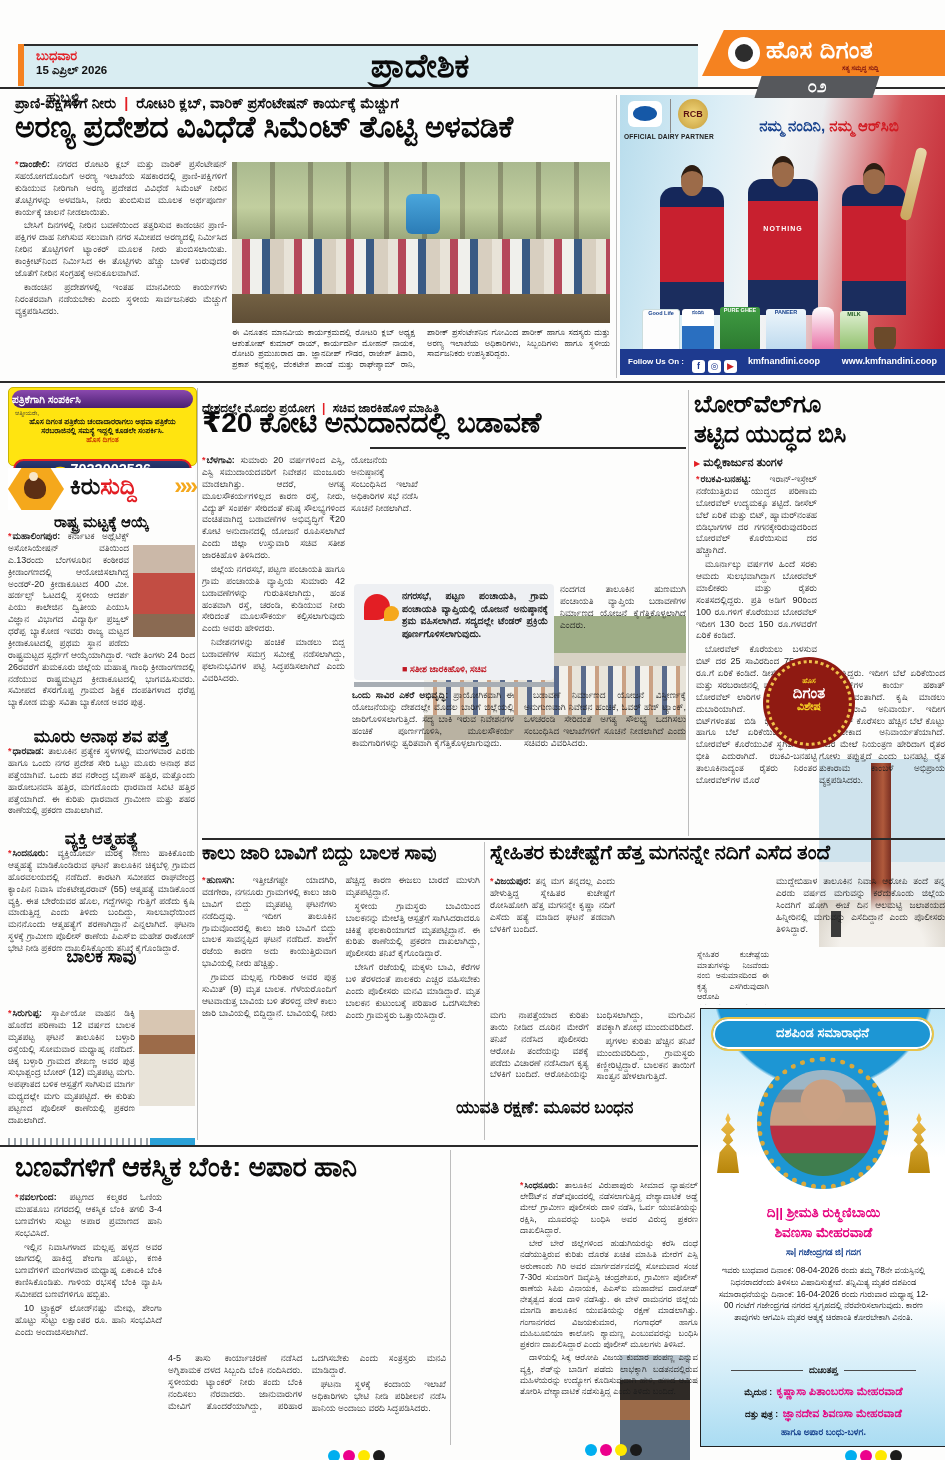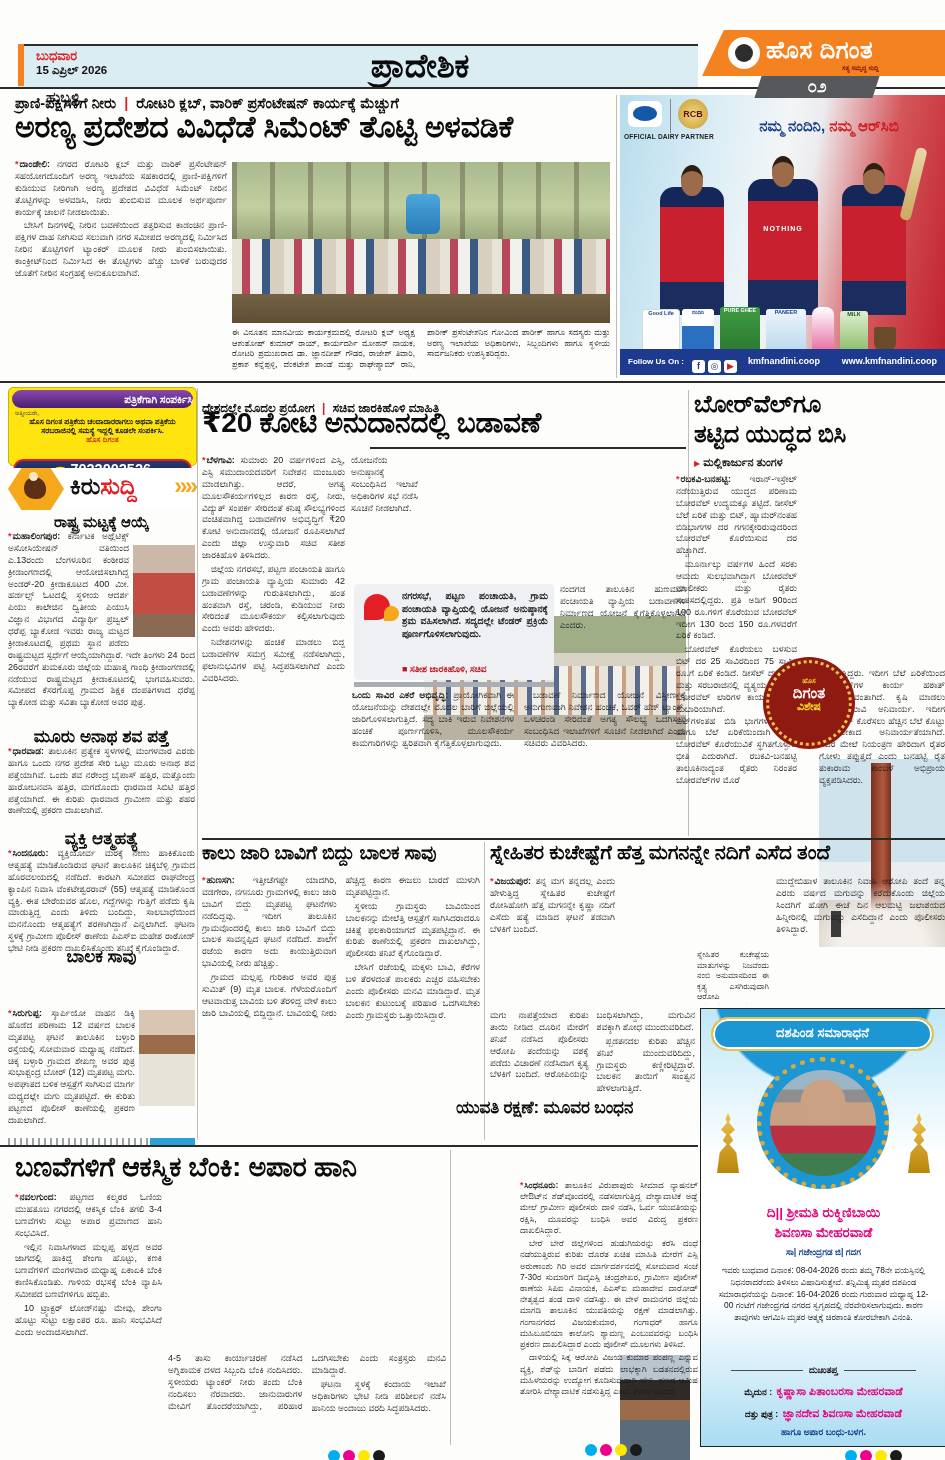--- a/index.html
+++ b/index.html
@@ -29,21 +29,21 @@
   .adfoot{background:#1e3a8f;color:#fff}
   .sicon{display:inline-block;width:13px;height:13px;border-radius:3px;background:#fff;color:#1e3a8f;
          font-size:9px;font-weight:700;text-align:center;line-height:13px;margin-right:3px}
   .plyr{position:absolute;border-radius:14px 14px 0 0;background:linear-gradient(180deg,#15275a 0 16%,#c8202f 16% 74%,#1b2d5e 74% 100%)}
   .phead{position:absolute;width:22px;height:25px;border-radius:50% 50% 46% 46%;background:#9c6b49;border-top:6px solid #2d1d12}
   .bat{position:absolute;width:11px;height:74px;border-radius:5px;background:linear-gradient(180deg,#e7d7a8,#caa85f);transform:rotate(14deg)}
   .prod{position:absolute;border-radius:3px;font-size:5.5px;font-weight:700;text-align:center;color:#16408c;overflow:hidden}
   
   .subad{background:#ffe410;border:1px solid #c9b400;border-radius:5px}
   .subhead{background:linear-gradient(180deg,#8a49ae,#4a1f71);border-radius:9px;color:#fff;font-weight:700;
-           font-size:10.5px;text-align:right;line-height:18px}
+           font-size:10.5px;text-align:left;line-height:18px}
   .phonepill{background:linear-gradient(180deg,#2b3a74,#101a4b);border:2px solid #e31e24;border-radius:11px;
              color:#fff;font-weight:700;font-size:14.5px;text-align:center;line-height:17px}
   .hex{background:#f5a81c;clip-path:polygon(24% 0,76% 0,100% 50%,76% 100%,24% 100%,0 50%)}
   .hand{position:absolute;left:16px;top:9px;width:22px;height:22px;background:#5d2f14;border-radius:46% 54% 40% 46%}
   .hand:after{content:"";position:absolute;left:5px;top:-5px;width:9px;height:9px;background:#f8e6c8;border-radius:50%}
   .ksred{color:#e31e24}
   .chev{color:#f5a81c;font-weight:700;font-size:24px;letter-spacing:-3px}
   .sidehead{font-weight:700;font-size:15px;text-align:center;color:#0b0b0b}
   .strip{background:repeating-linear-gradient(90deg,#9aa2a8 0 2px,transparent 2px 6px)}
   
@@ -97,20 +97,21 @@
 
   <div class="abs" style="left:15px;top:95px;width:598px;font-size:14.5px;font-weight:700;color:#0b0b0b">
     <span>ಪ್ರಾಣಿ-ಪಕ್ಷಿಗಳಿಗೆ ನೀರು</span>
     <span style="color:#e31e24;padding:0 4px">|</span>
     <span>ರೋಟರಿ ಕ್ಲಬ್, ವಾರಿಕ್ ಪ್ರಸೆಂಟೇಷನ್ ಕಾರ್ಯಕ್ಕೆ ಮೆಚ್ಚುಗೆ</span>
   </div>
   <div class="abs hd" style="left:15px;top:111px;width:600px;font-size:30px">ಅರಣ್ಯ ಪ್ರದೇಶದ ವಿವಿಧೆಡೆ ಸಿಮೆಂಟ್ ತೊಟ್ಟಿ ಅಳವಡಿಕೆ</div>
   <div class="abs bt" style="left:15px;top:159px;width:212px;height:220px;overflow:hidden">
     <p class="np"><span class="dlm">*</span><span class="dl">ದಾಂಡೇಲಿ:</span> <span>ನಗರದ ರೋಟರಿ ಕ್ಲಬ್ ಮತ್ತು ವಾರಿಕ್ ಪ್ರಸೆಂಟೇಷನ್ ಸಹಯೋಗದೊಂದಿಗೆ ಅರಣ್ಯ ಇಲಾಖೆಯ ಸಹಕಾರದಲ್ಲಿ ಪ್ರಾಣಿ-ಪಕ್ಷಿಗಳಿಗೆ ಕುಡಿಯುವ ನೀರಿಗಾಗಿ ಅರಣ್ಯ ಪ್ರದೇಶದ ವಿವಿಧೆಡೆ ಸಿಮೆಂಟ್ ನೀರಿನ ತೊಟ್ಟಿಗಳನ್ನು ಅಳವಡಿಸಿ, ನೀರು ತುಂಬಿಸುವ ಮೂಲಕ ಅರ್ಥಪೂರ್ಣ ಕಾರ್ಯಕ್ಕೆ ಚಾಲನೆ ನೀಡಲಾಯಿತು.</span></p>
     <p><span>ಬೇಸಿಗೆ ದಿನಗಳಲ್ಲಿ ನೀರಿನ ಬವಣೆಯಿಂದ ತತ್ತರಿಸುವ ಕಾಡಂಚಿನ ಪ್ರಾಣಿ-ಪಕ್ಷಿಗಳ ದಾಹ ನೀಗಿಸುವ ಸಲುವಾಗಿ ನಗರ ಸಮೀಪದ ಅರಣ್ಯದಲ್ಲಿ ನಿರ್ಮಿಸಿದ ನೀರಿನ ತೊಟ್ಟಿಗಳಿಗೆ ಟ್ಯಾಂಕರ್ ಮೂಲಕ ನೀರು ತುಂಬಿಸಲಾಯಿತು. ಕಾಂಕ್ರೀಟ್‌ನಿಂದ ನಿರ್ಮಿಸಿದ ಈ ತೊಟ್ಟಿಗಳು ಹೆಚ್ಚು ಬಾಳಿಕೆ ಬರುವುದರ ಜೊತೆಗೆ ನೀರಿನ ಸಂಗ್ರಹಕ್ಕೆ ಅನುಕೂಲವಾಗಿವೆ.</span></p>
+    <p><span>ಕಾಡಂಚಿನ ಪ್ರದೇಶಗಳಲ್ಲಿ ಇಂತಹ ಮಾನವೀಯ ಕಾರ್ಯಗಳು ನಿರಂತರವಾಗಿ ನಡೆಯಬೇಕು ಎಂದು ಸ್ಥಳೀಯ ಸಾರ್ವಜನಿಕರು ಮೆಚ್ಚುಗೆ ವ್ಯಕ್ತಪಡಿಸಿದರು.</span></p>
   </div>
   <div class="abs ph" style="left:232px;top:162px;width:378px;height:161px;background:linear-gradient(180deg,#aab98f 0%,#c2cf9f 28%,#93a075 52%,#7d6a4a 74%,#5f4e36 100%)">
     <div class="abs" style="left:0;top:0;width:100%;height:60%;background:repeating-linear-gradient(90deg,rgba(70,60,45,0.35) 0 5px,transparent 5px 38px)"></div>
     <div class="abs" style="left:46%;top:20%;width:34px;height:40px;border-radius:6px;background:linear-gradient(180deg,#4aa6dc,#2b7cb6)"></div>
     <div class="abs" style="left:0;bottom:18%;width:100%;height:34%;background:repeating-linear-gradient(90deg,#e8e3d8 0 10px,#b5485a 10px 18px,#f0f0ec 18px 30px,#3a5a84 30px 38px,#d8cfc0 38px 52px)"></div>
   </div>
   <div class="abs cap" style="left:232px;top:327px;width:378px;height:50px;column-count:2;column-gap:12px;overflow:hidden">ಈ ವಿನೂತನ ಮಾನವೀಯ ಕಾರ್ಯಕ್ರಮದಲ್ಲಿ ರೋಟರಿ ಕ್ಲಬ್ ಅಧ್ಯಕ್ಷ ಆಶುತೋಷ್ ಕುಮಾರ್ ರಾಯ್, ಕಾರ್ಯದರ್ಶಿ ಮೋಹನ್ ನಾಯಕ, ರೋಟರಿ ಪ್ರಮುಖರಾದ ಡಾ. ಜ್ಞಾನದೀಪ್ ಗೌಡರ, ರಾಜೇಶ್ ತಿವಾರಿ, ಪ್ರಕಾಶ ಕನ್ನೆಪ್ಪಳ್ಳಿ, ವೆಂಕಟೇಶ ಪಾಂಡೆ ಮತ್ತು ರಾಘೇಶ್ಯಾಮ್ ರಾನಿ, ಪಾರೀಕ್ ಪ್ರಸೆಂಟೇಶನಿನ ಗೋವಿಂದ ಪಾರೀಕ್ ಹಾಗೂ ಸದಸ್ಯರು ಮತ್ತು ಅರಣ್ಯ ಇಲಾಖೆಯ ಅಧಿಕಾರಿಗಳು, ಸಿಬ್ಬಂದಿಗಳು ಹಾಗೂ ಸ್ಥಳೀಯ ಸಾರ್ವಜನಿಕರು ಉಪಸ್ಥಿತರಿದ್ದರು.</div>
   <div class="abs vdiv" style="left:616px;top:95px;height:283px"></div>
 
   <div class="abs adbg" style="left:620px;top:95px;width:325px;height:280px">
@@ -242,21 +243,21 @@
 
   <div class="abs vdiv" style="left:688px;top:390px;height:446px"></div>
   <div class="abs hd" style="left:694px;top:389px;width:250px;font-size:24px;line-height:1.25">
     <span style="display:block">ಬೋರ್‌ವೆಲ್‌ಗೂ</span>
     <span style="display:block">ತಟ್ಟಿದ ಯುದ್ಧದ ಬಿಸಿ</span>
   </div>
   <div class="abs" style="left:694px;top:456px;font-size:11px;font-weight:700">
     <span style="color:#e31e24;font-size:8px">▶</span>
     <span>ಮಲ್ಲಿಕಾರ್ಜುನ ತುಂಗಳ</span>
   </div>
-  <div class="abs bt" style="left:676px;top:474px;width:121px;height:361px;overflow:hidden">
+  <div class="abs bt" style="left:696px;top:474px;width:121px;height:361px;overflow:hidden">
     <p class="np"><span class="dlm">*</span><span class="dl">ರಬಕವಿ-ಬನಹಟ್ಟಿ:</span> <span>ಇರಾನ್-ಇಸ್ರೇಲ್ ನಡೆಯುತ್ತಿರುವ ಯುದ್ಧದ ಪರಿಣಾಮ ಬೋರವೆಲ್ ಉದ್ಯಮಕ್ಕೂ ತಟ್ಟಿದೆ. ಡೀಸೆಲ್ ಬೆಲೆ ಏರಿಕೆ ಮತ್ತು ಬಿಟ್, ಹ್ಯಾಮರ್‌ನಂತಹ ಬಿಡಿಭಾಗಗಳ ದರ ಗಗನಕ್ಕೇರಿರುವುದರಿಂದ ಬೋರವೆಲ್ ಕೊರೆಯಿಸುವ ದರ ಹೆಚ್ಚಾಗಿದೆ.</span></p>
     <p><span>ಮೂರ್ನಾಲ್ಕು ವರ್ಷಗಳ ಹಿಂದೆ ಸರಕು ಆಮದು ಸುಲಭವಾಗಿದ್ದಾಗ ಬೋರವೆಲ್ ಮಾಲೀಕರು ಮತ್ತು ರೈತರು ಸಂತಸದಲ್ಲಿದ್ದರು. ಪ್ರತಿ ಅಡಿಗೆ 90ರಿಂದ 100 ರೂ.ಗಳಿಗೆ ಕೊರೆಯುವ ಬೋರವೆಲ್ ಇದೀಗ 130 ರಿಂದ 150 ರೂ.ಗಳವರೆಗೆ ಏರಿಕೆ ಕಂಡಿದೆ.</span></p>
     <p><span>ಬೋರವೆಲ್ ಕೊರೆಯಲು ಬಳಸುವ ಬಿಟ್ ದರ 25 ಸಾವಿರದಿಂದ 75 ಸಾವಿರ ರೂ.ಗೆ ಏರಿಕೆ ಕಂಡಿದೆ. ಡೀಸೆಲ್ ದರ ಏರಿಕೆ ಮತ್ತು ಸರಬರಾಜಿನಲ್ಲಿ ವ್ಯತ್ಯಯ ಉಂಟಾಗಿ ಬೋರವೆಲ್ ಲಾರಿಗಳ ಕಾರ್ಯನಿರ್ವಹಣೆ ದುಬಾರಿಯಾಗಿದೆ. ಹ್ಯಾಮರ್, ಬಿಟ್‌ಗಳಂತಹ ಬಿಡಿ ಭಾಗಗಳ ಕೊರತೆ ಹಾಗೂ ಬೆಲೆ ಏರಿಕೆಯಿಂದಾಗಿ ಹೊಸ ಬೋರವೆಲ್ ಕೊರೆಯುವಿಕೆ ಸ್ಥಗಿತಗೊಳ್ಳುವ ಭೀತಿ ಎದುರಾಗಿದೆ. ರಬಕವಿ-ಬನಹಟ್ಟಿ ತಾಲೂಕಿನಾದ್ಯಂತ ರೈತರು ನಿರಂತರ ಬೋರವೆಲ್‌ಗಳ ಮೊರೆ</span></p>
   </div>
   <div class="abs ph" style="left:819px;top:474px;width:126px;height:188px;background:linear-gradient(180deg,#cfe3ed 0 55%,#e9eef0 55% 75%,#d8d2c8 75%)">
     <div class="abs" style="left:52px;top:4px;width:20px;height:150px;background:linear-gradient(90deg,#7a2f22,#b05a3c 60%,#7a2f22)"></div>
     <div class="abs" style="left:0;bottom:0;width:100%;height:34%;background:radial-gradient(60% 100% at 50% 100%, #f4f1ec 55%, rgba(244,241,236,0)); "></div>
     <div class="abs" style="left:12px;bottom:10px;width:10px;height:26px;background:#3a3a3a"></div>
   </div>
   <div class="abs bt" style="left:819px;top:668px;width:126px;height:167px;overflow:hidden">
@@ -286,21 +287,21 @@
   <div class="abs ph" style="left:620px;top:882px;width:70px;height:112px;background:linear-gradient(180deg,#b9c6cf 0 22%,#2f2a26 22% 40%,#9c6b49 40% 58%,#5a6b7c 58%)"></div>
 
   <div class="abs bt" style="left:697px;top:950px;width:72px;height:55px;font-size:8px;overflow:hidden">
     <p class="np"><span>ಸ್ನೇಹಿತರ ಕುಚೇಷ್ಟೆಯ ಮಾತುಗಳನ್ನು ನಿಜವೆಂದು ನಂಬಿ ಅನುಮಾನದಿಂದ ಈ ಕೃತ್ಯ ಎಸಗಿರುವುದಾಗಿ ಆರೋಪಿ ತಪ್ಪೊಪ್ಪಿಕೊಂಡಿದ್ದಾನೆ ಎಂದು ಪೊಲೀಸ್ ಮೂಲಗಳು ತಿಳಿಸಿವೆ.</span></p>
   </div>
   <div class="abs bt" style="left:776px;top:876px;width:169px;height:129px;overflow:hidden">
     <p class="np"><span>ಮುದ್ದೇಬಿಹಾಳ ತಾಲೂಕಿನ ನಿವಾಸಿ ಆರೋಪಿ ತಂದೆ ತನ್ನ ಎರಡು ವರ್ಷದ ಮಗುವನ್ನು ಕರೆದುಕೊಂಡು ಜಿಲ್ಲೆಯ ಸಿಂದಗಿಗೆ ಹೋಗಿ ಈಚೆ ದಿನ ಆಲಮಟ್ಟಿ ಜಲಾಶಯದ ಹಿನ್ನೀರಿನಲ್ಲಿ ಮಗುವನ್ನು ಎಸೆದಿದ್ದಾನೆ ಎಂದು ಪೊಲೀಸರು ತಿಳಿಸಿದ್ದಾರೆ.</span></p>
   </div>
   <div class="abs bt" style="left:490px;top:1010px;width:205px;height:130px;column-count:2;column-gap:8px;overflow:hidden">
     <p class="np"><span>ಮಗು ನಾಪತ್ತೆಯಾದ ಕುರಿತು ತಾಯಿ ನೀಡಿದ ದೂರಿನ ಮೇರೆಗೆ ತನಿಖೆ ನಡೆಸಿದ ಪೊಲೀಸರು ಆರೋಪಿ ತಂದೆಯನ್ನು ವಶಕ್ಕೆ ಪಡೆದು ವಿಚಾರಣೆ ನಡೆಸಿದಾಗ ಕೃತ್ಯ ಬೆಳಕಿಗೆ ಬಂದಿದೆ. ಆರೋಪಿಯನ್ನು ಬಂಧಿಸಲಾಗಿದ್ದು, ಮಗುವಿನ ಶವಕ್ಕಾಗಿ ಶೋಧ ಮುಂದುವರಿದಿದೆ.</span></p>
-    <p><span>ಪ್ಬಡತನದಲ ಕುರಿತು ಹೆಚ್ಚಿನ ತನಿಖೆ ಮುಂದುವರಿದಿದ್ದು, ಗ್ರಾಮಸ್ಥರು ಕಣ್ಣೀರಿಟ್ಟಿದ್ದಾರೆ. ಬಾಲಕನ ತಾಯಿಗೆ ಸಾಂತ್ವನ ಹೇಳಲಾಗುತ್ತಿದೆ.</span></p>
+    <p><span>ಪ್ಶಗಳಲ ಕುರಿತು ಹೆಚ್ಚಿನ ತನಿಖೆ ಮುಂದುವರಿದಿದ್ದು, ಗ್ರಾಮಸ್ಥರು ಕಣ್ಣೀರಿಟ್ಟಿದ್ದಾರೆ. ಬಾಲಕನ ತಾಯಿಗೆ ಸಾಂತ್ವನ ಹೇಳಲಾಗುತ್ತಿದೆ.</span></p>
   </div>
 
   <div class="abs obit" style="left:700px;top:1008px;width:245px;height:437px">
     <div class="oval" style="position:absolute;left:10px;top:8px;width:219px;height:30px">ದಶಪಿಂಡ ಸಮಾರಾಧನೆ</div>
     <div class="ring" style="position:absolute;left:56px;top:48px;width:122px;height:122px">
       <div class="portr" style="margin:8px;width:106px;height:106px"></div>
     </div>
     <div class="lamp" style="left:16px;top:104px"></div>
     <div class="lamp" style="right:16px;top:104px"></div>
     <div class="pname" style="position:absolute;left:4px;top:196px;width:237px;font-size:13.5px">ದಿ|| ಶ್ರೀಮತಿ ರುಕ್ಮಿಣಿಬಾಯಿ</div>

